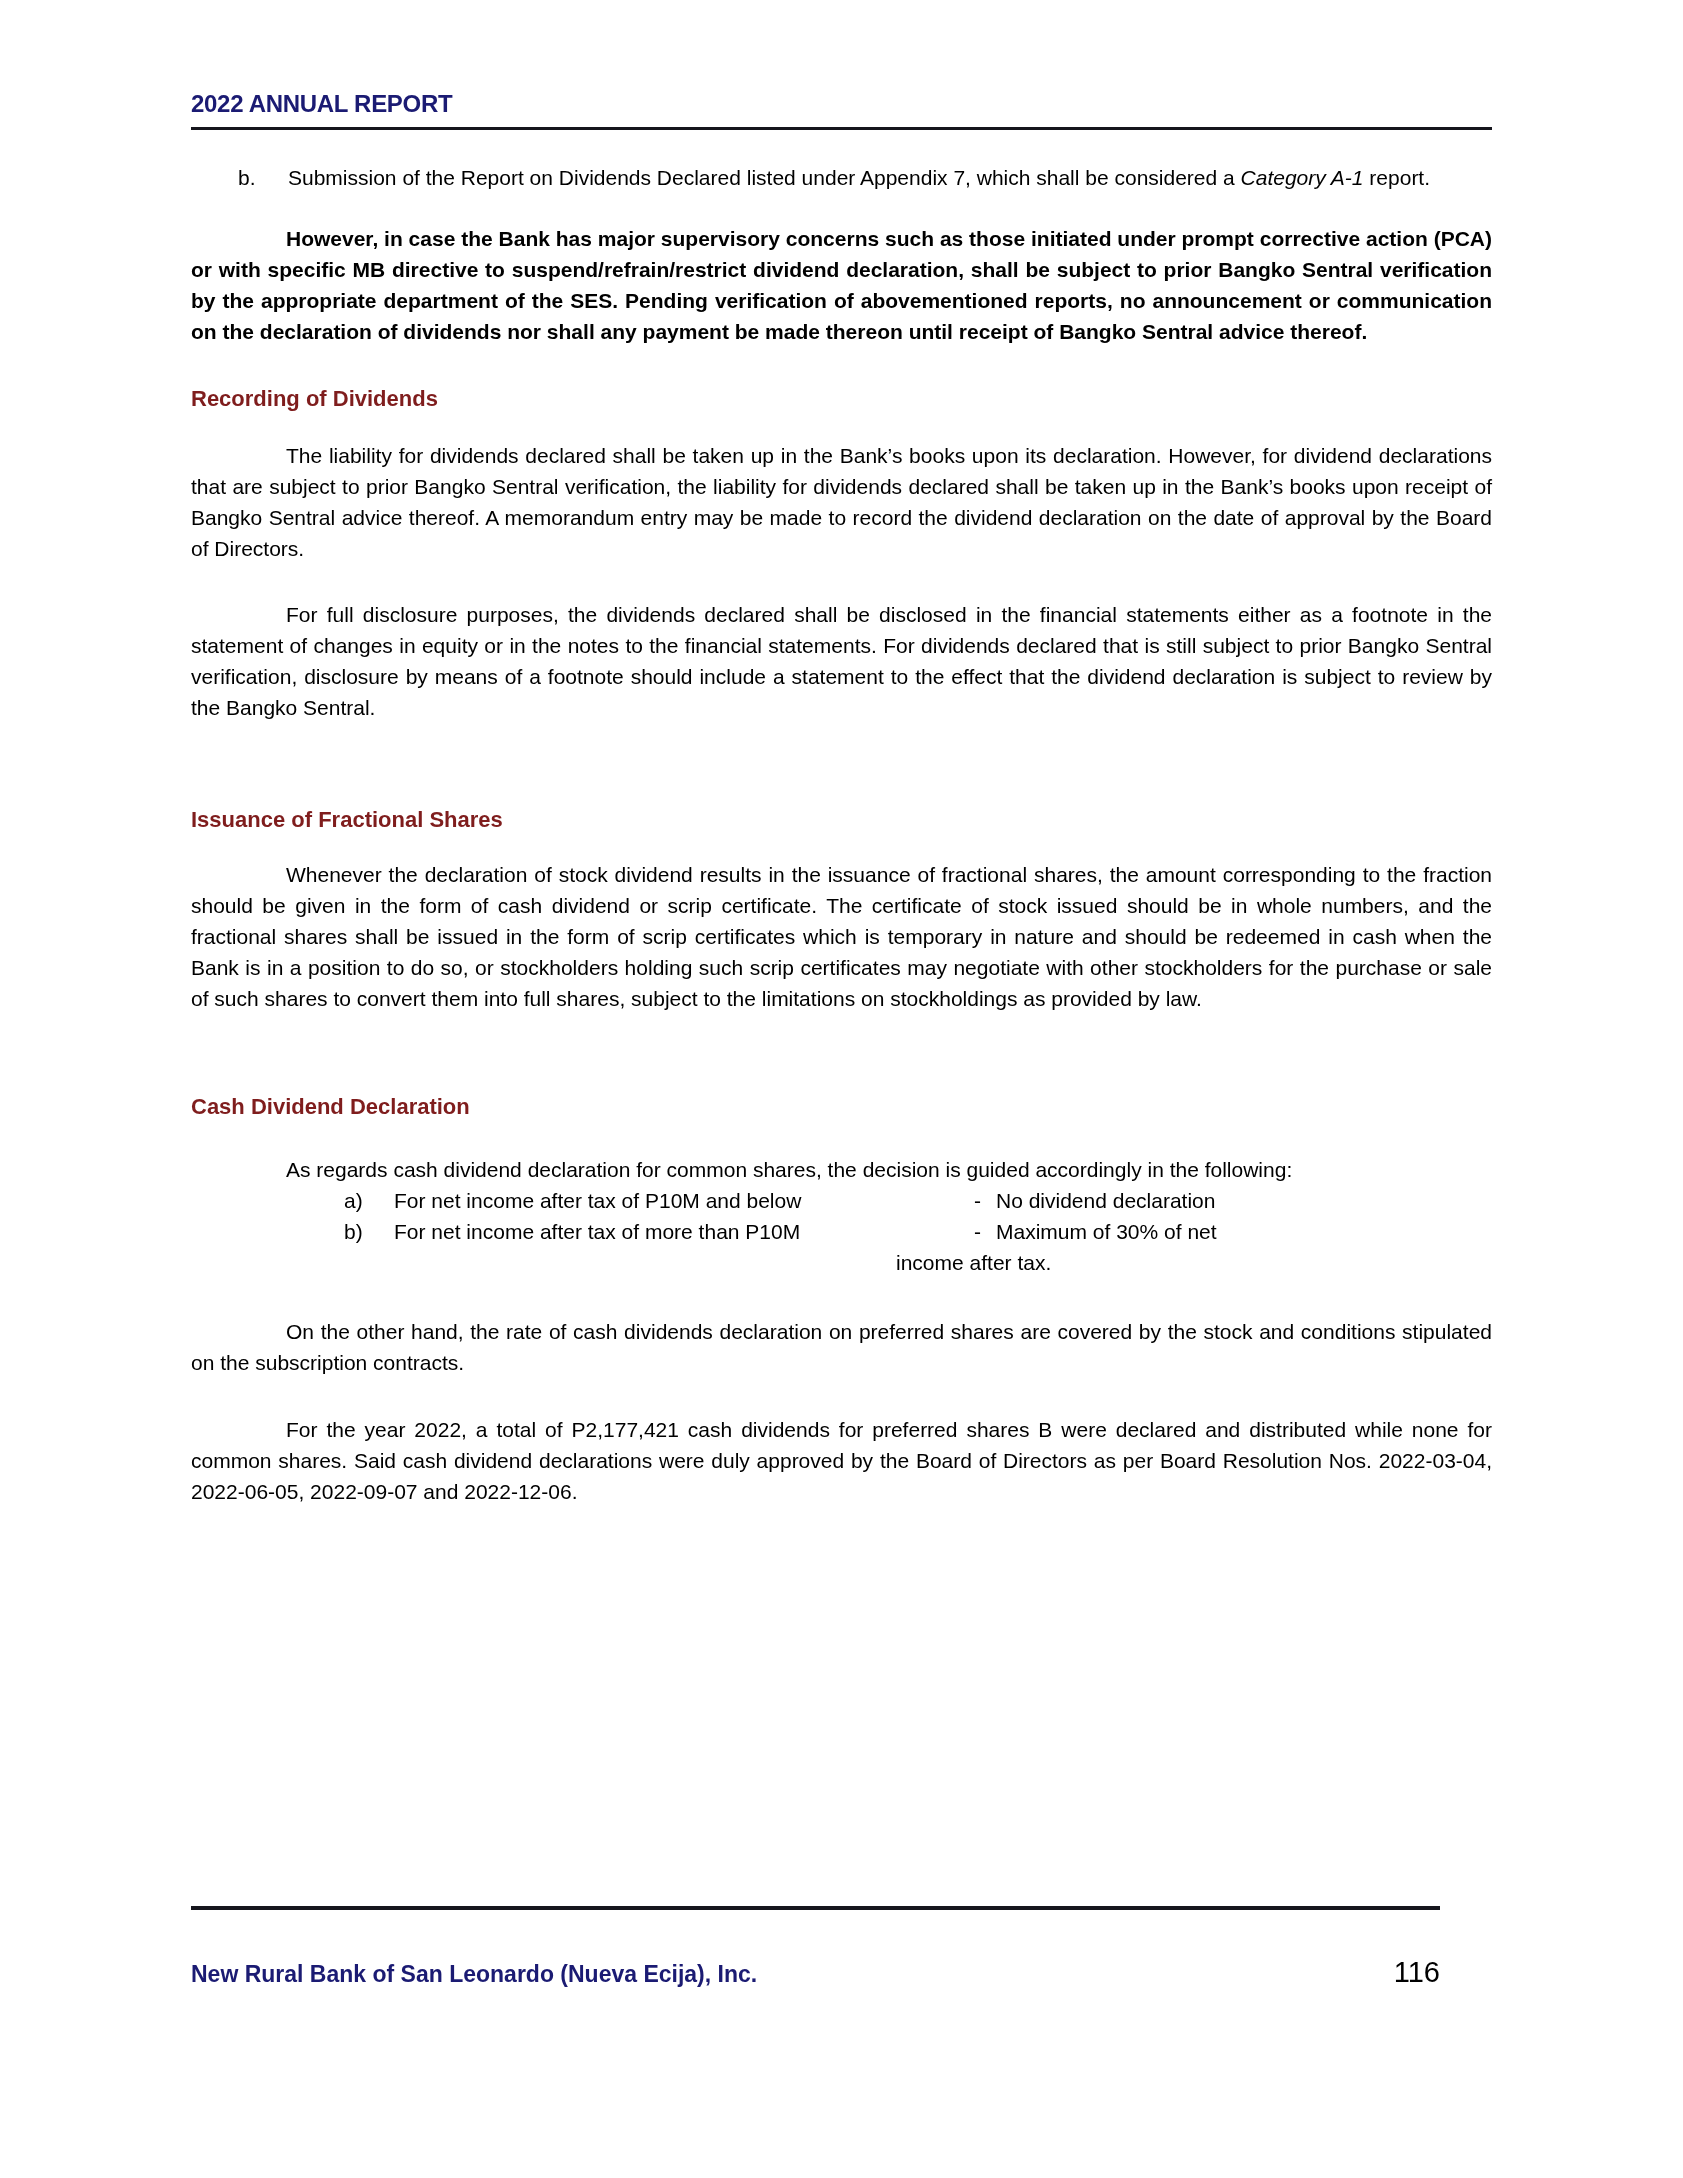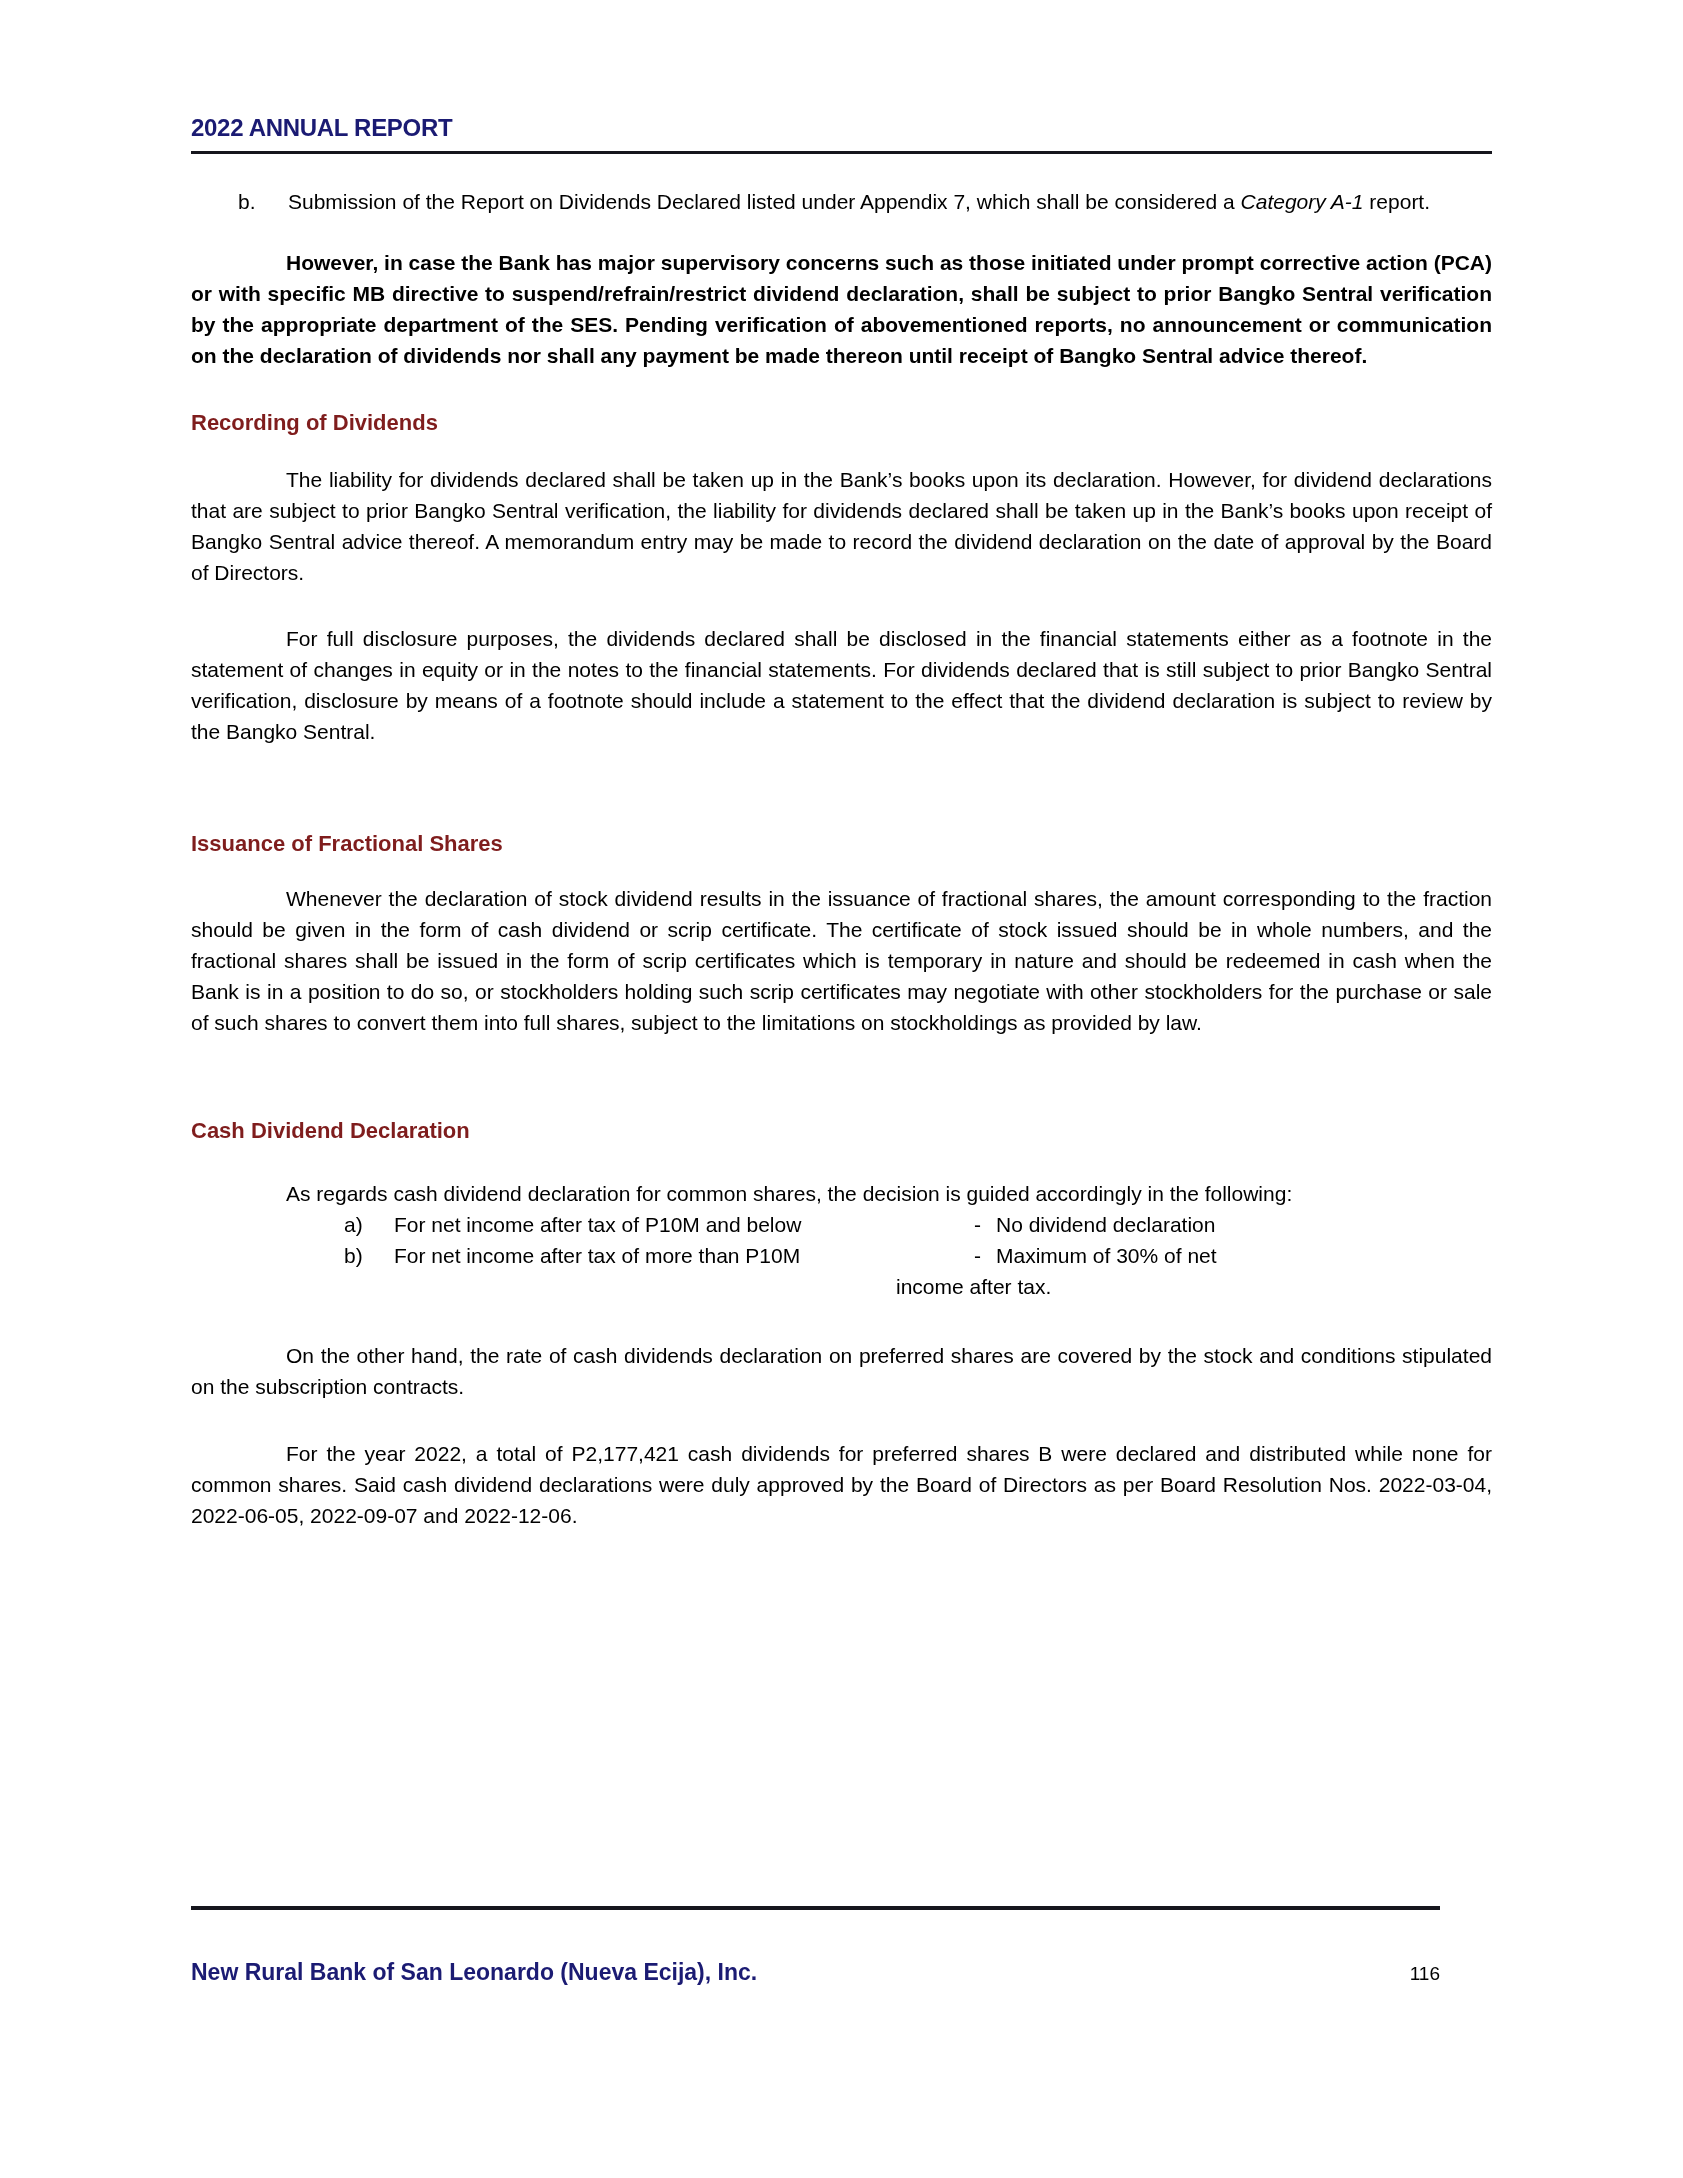--- a/index.html
+++ b/index.html
@@ -13,21 +13,21 @@
     height: 2178px;
     background: #ffffff;
     font-family: "Liberation Sans", "DejaVu Sans", sans-serif;
     font-size: 21px;
     line-height: 31px;
     color: #000000;
     overflow: hidden;
   }
   .content {
     margin: 0 191px;
-    padding-top: 112px;
+    padding-top: 88px;
   }
   
   .header {
     border-bottom: 3px solid #16161d;
     padding-bottom: 7px;
   }
   .header-title {
     color: #1b1b73;
     font-weight: bold;
     font-size: 24px;
@@ -95,21 +95,21 @@
     align-items: baseline;
   }
   .footer-bank {
     color: #1b1b73;
     font-weight: bold;
     font-size: 23px;
     line-height: 30px;
   }
   .footer-page {
     color: #000000;
-    font-size: 19px;
+    font-size: 29px;
     line-height: 30px;
   }
 </style>
 </head>
 <body>
 
 <div class="page">
   <div class="content">
 
     <div class="header">

